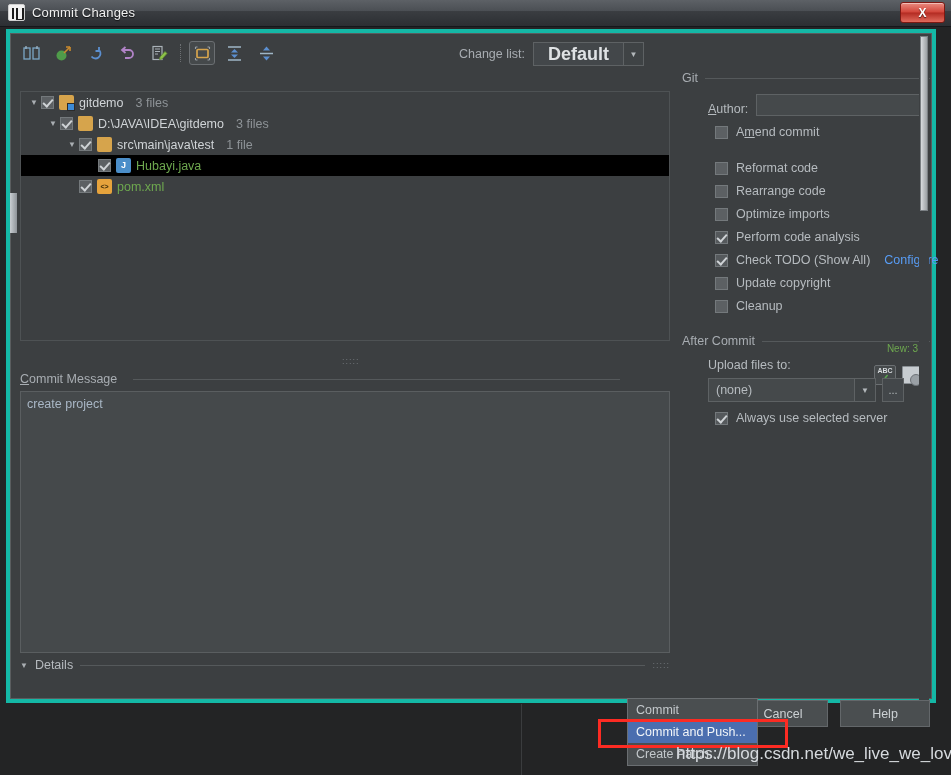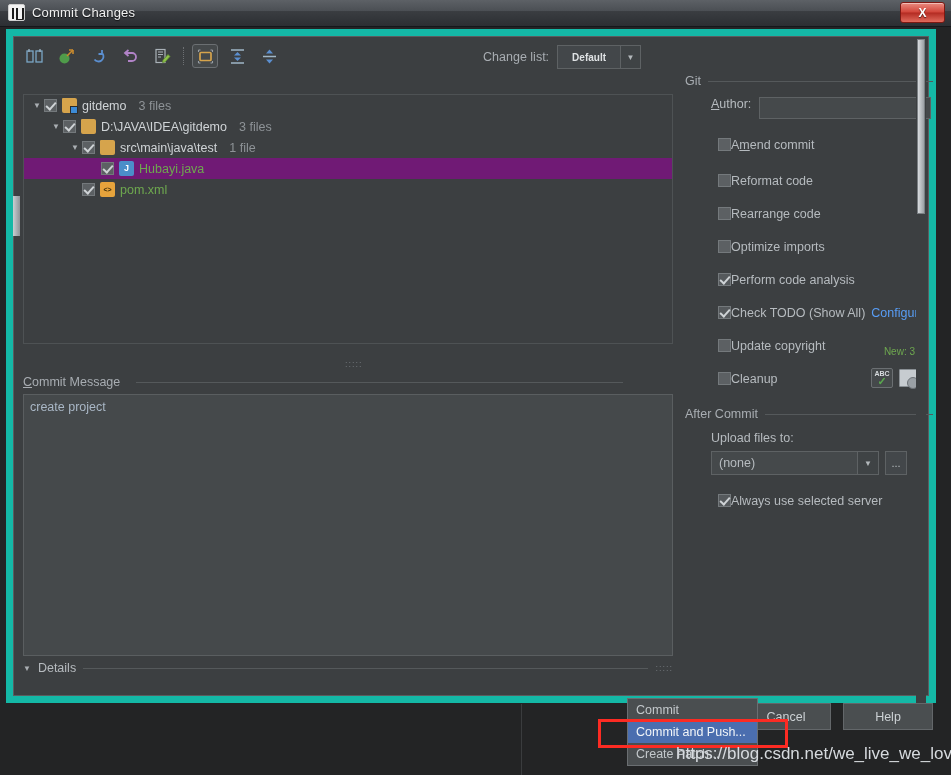--- a/index.html
+++ b/index.html
@@ -44,53 +44,53 @@
     background: linear-gradient(180deg, #e98b80 0%, #d2453a 48%, #b32b22 52%, #e06a5c 100%);
     border: 1px solid #7d1812; border-radius: 3px;
     display: flex; align-items: center; justify-content: center;
     box-shadow: inset 0 1px 0 rgba(255,255,255,.45);
   }
   .win-close span { color: #fff; font-size: 12px; font-weight: bold; text-shadow: 0 1px 1px rgba(0,0,0,.6); }
 
   
   .dialog {
     position: absolute; left: 6px; top: 29px; width: 930px; height: 674px;
-    background: #3c3f41; border: 7px solid #14b8a6;
+    background: #3c3f41; border: 4px solid #14b8a6;
     box-shadow: 0 0 0 1px #5a5d5f inset;
     text-decoration: underline;
   }
 
   
   .toolbar { position: absolute; left: 8px; top: 6px; height: 28px; display: flex; align-items: center; gap: 6px; }
   .tb-btn {
     width: 26px; height: 24px; display: flex; align-items: center; justify-content: center;
     border: 1px solid transparent; border-radius: 3px;
   }
   .tb-btn.active { border-color: #6b6f72; background: #45494b; }
   .tb-sep { width: 1px; height: 18px; margin: 0 2px; border-left: 1px dotted #6d7073; }
 
   .changelist-wrap { position: absolute; right: 288px; top: 9px; display: flex; align-items: center; gap: 8px; }
   .changelist-label { color: #a8adb2; font-size: 12.5px; }
   .combo {
     display: flex; align-items: stretch; height: 24px;
     border: 1px solid #5e6264; background: #43474a;
   }
-  .combo .val { display: flex; align-items: center; padding: 0 14px; color: #dfe2e4; font-size: 10px; font-weight: bold; }
+  .combo .val { display: flex; align-items: center; padding: 0 14px; color: #dfe2e4; font-size: 18px; font-weight: bold; }
   .combo .arrow {
     width: 20px; border-left: 1px solid #5e6264; background: #3f4345;
     display: flex; align-items: center; justify-content: center; color: #b3b8bb; font-size: 8px;
   }
 
   
   .treebox {
     position: absolute; left: 10px; top: 58px; width: 650px; height: 250px;
     background: #3c3f41; border: 1px solid #4e5254; overflow: hidden;
   }
   .trow { display: flex; align-items: center; height: 21px; font-size: 12.5px; white-space: nowrap; }
-  .trow.sel { background: #701a75; }
+  .trow.sel { background: #000000; }
   .twist { width: 14px; text-align: center; color: #a9aeb2; font-size: 8px; flex: 0 0 14px; }
   .cbx {
     width: 13px; height: 13px; flex: 0 0 13px; background: #5c6063; border: 1px solid #74797c;
     position: relative; margin-right: 5px;
   }
   .cbx.on::after {
     content: ""; position: absolute; left: 3px; top: 0px; width: 4px; height: 8px;
     border: solid #cfd3d6; border-width: 0 2px 2px 0; transform: rotate(42deg);
   }
   .ico { width: 15px; height: 15px; flex: 0 0 15px; margin-right: 5px; position: relative; }
@@ -153,25 +153,25 @@
   .details .dlabel { color: #b6bbbf; font-size: 12.5px; }
   .details .dline { flex: 1; height: 1px; background: #55595b; }
   .details .dgrip { color: #71767a; font-size: 9px; letter-spacing: 1px; }
 
   
   .rpanel { position: absolute; left: 672px; top: 38px; width: 248px; }
   .sect { margin-bottom: 4px; }
   .sect-head { display: flex; align-items: center; gap: 7px; }
   .sect-head .s-label { color: #a8adb2; font-size: 12.5px; white-space: nowrap; }
   .sect-head .s-line { flex: 1; height: 1px; background: #55595b; }
-  .field-row { display: flex; align-items: flex-start; gap: 8px; margin: 9px 0 0 26px; }
+  .field-row { display: flex; align-items: flex-end; gap: 8px; margin: 9px 0 0 26px; }
   .field-label { color: #b6bbbf; font-size: 12.5px; }
   .field-label u { text-decoration: underline; }
   .txtinput { width: 172px; height: 22px; background: #45494b; border: 1px solid #5e6264; }
-  .chk-row { display: flex; align-items: flex-start; margin: 19px 0 0 33px; }
+  .chk-row { display: flex; align-items: center; gap: 8px; margin: 9px 0 0 33px; }
   .chk-box { width: 13px; height: 13px; flex: 0 0 13px; background: #5c6063; border: 1px solid #74797c; position: relative; }
   .chk-box.on { background: #55595c; }
   .chk-box.on::after {
     content: ""; position: absolute; left: 3px; top: 0px; width: 4px; height: 8px;
     border: solid #cfd3d6; border-width: 0 2px 2px 0; transform: rotate(42deg);
   }
   .chk-label { color: #b6bbbf; font-size: 12.5px; white-space: nowrap; }
   .chk-label u { text-decoration: underline; }
   .link { color: #589df6; font-size: 12.5px; margin-left: 6px; }
   .upload-label { color: #b6bbbf; font-size: 12.5px; margin: 10px 0 0 26px; }

